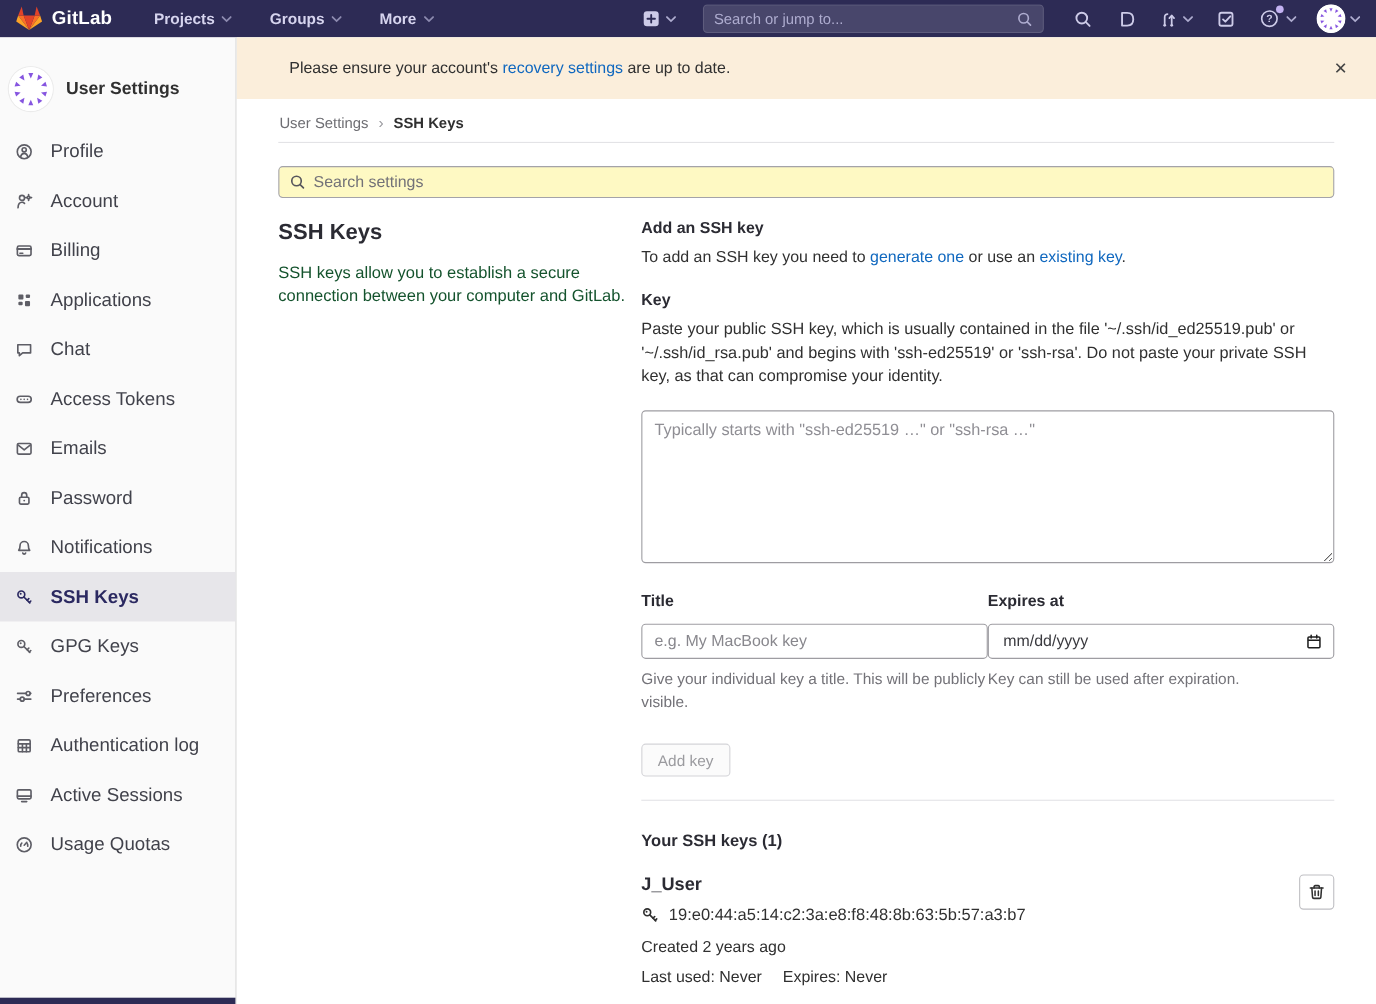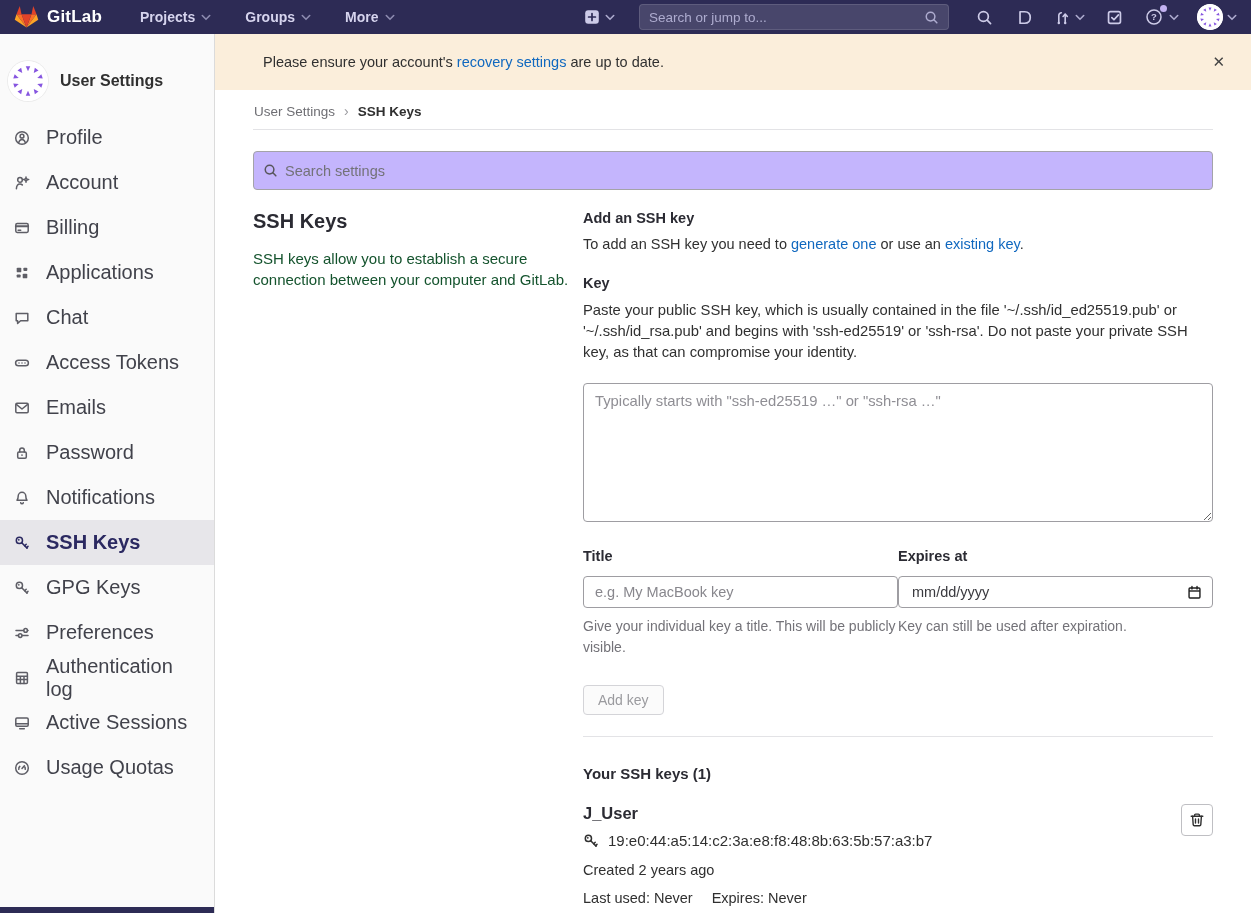--- a/index.html
+++ b/index.html
@@ -47,21 +47,21 @@
 
   
   .sidebar { width:215px; flex:0 0 215px; background:#fafafa;
     border-right:1px solid #dbdbdb; position:relative; }
   .sidebar-header { display:flex; align-items:center; gap:12px; padding:27px 8px 14px 8px; }
   .avatar-lg { width:40px; height:40px; border-radius:50%; background:#fff;
     box-shadow:0 0 0 1px rgba(0,0,0,.06); display:block; }
   .sidebar-title { font-size:16px; font-weight:bold; color:#303030; }
   .side-nav { display:flex; flex-direction:column; }
   .side-item { display:flex; align-items:center; gap:16px; height:45px; padding:0 14px;
-    color:#41424b; font-size:20px; text-decoration:none; cursor:pointer; }
+    color:#41424b; font-size:17px; text-decoration:none; cursor:pointer; }
   .side-item .side-icon { display:flex; color:#5e5e66; }
   .side-item.active { background:#e7e6ea; color:#2b2961; font-weight:bold; }
   .side-item.active .side-icon { color:#2b2961; }
   .sidebar-strip { position:absolute; left:0; right:0; bottom:0; height:6px;
     background:var(--navbar-bg,#2d2b55); }
 
   
   .main { flex:1; background:#fff; display:flex; flex-direction:column; min-width:0; }
   .alert { height:56px; flex:0 0 56px; background:var(--banner-bg,#fbeedb);
     display:flex; align-items:center; padding:0 22px 0 48px; font-size:14.5px; color:#303030; }
@@ -70,22 +70,22 @@
     cursor:pointer; font-family:inherit; padding:4px; }
 
   .page { padding:0 38px; overflow:hidden; }
   .breadcrumb { display:flex; align-items:center; gap:9px; padding:13px 0 10px 1px;
     font-size:13.5px; color:#6e6e73; }
   .breadcrumb .crumb-sep { color:#9a9a9f; font-size:14px; }
   .breadcrumb .crumb-current { color:#303030; font-weight:bold; }
   .breadcrumb a { color:#6e6e73; text-decoration:none; cursor:pointer; }
   .page-divider { border-top:1px solid #e3e3e6; margin:0 0 21px 0; }
 
-  .settings-search { height:39px; border:1px solid #a4a3a8; border-radius:4px;
-    display:flex; align-items:center; padding:0 9px; gap:7px; background:#c4b5fd; }
+  .settings-search { height:29px; border:1px solid #a4a3a8; border-radius:4px;
+    display:flex; align-items:center; padding:0 9px; gap:7px; background:#fef9c3; }
   .settings-search input { flex:1; border:none; outline:none; font-family:inherit;
     font-size:14.5px; color:#303030; background:transparent; }
   .settings-search input::placeholder { color:#737278; }
 
   .columns { display:flex; margin-top:20px; }
   .col-left { width:330px; flex:0 0 330px; }
   .col-right { flex:1; min-width:0; }
 
   .section-title { font-size:20px; font-weight:bold; color:#2b2b33; margin-bottom:15px; }
   .section-desc { font-size:15px; line-height:21px; color:#14532d; }

